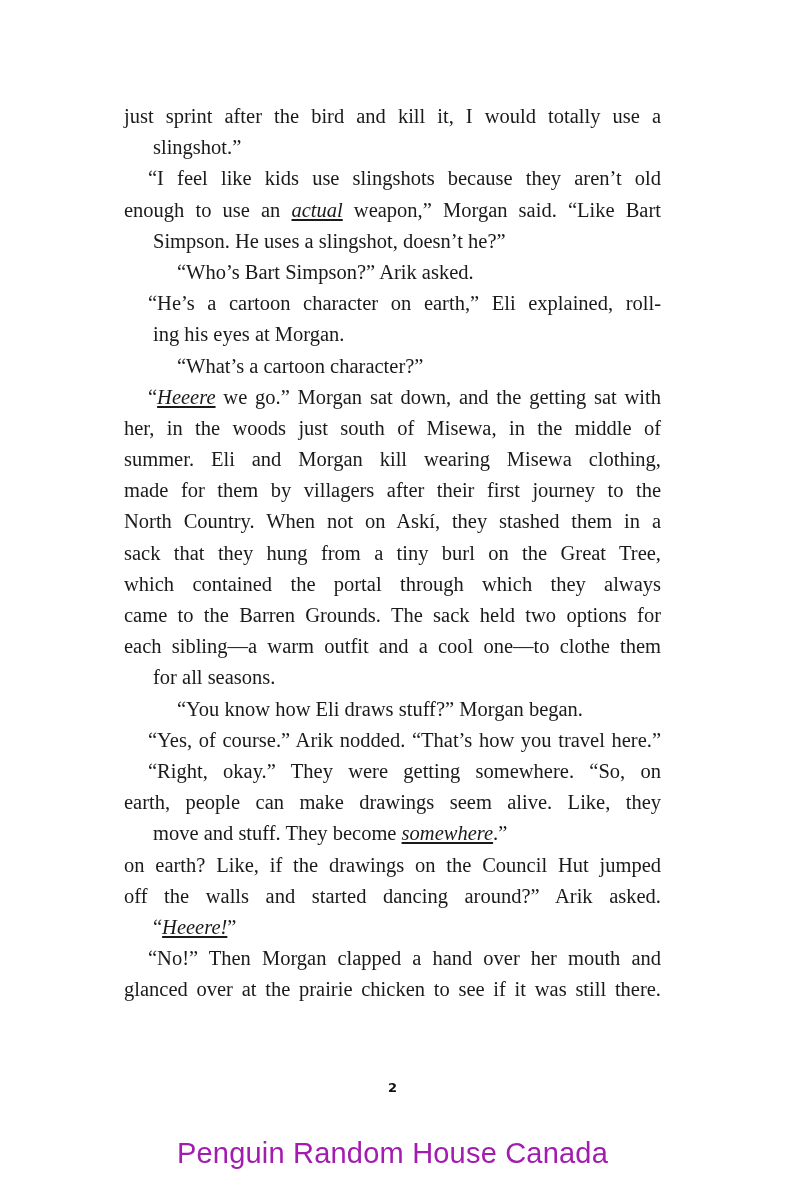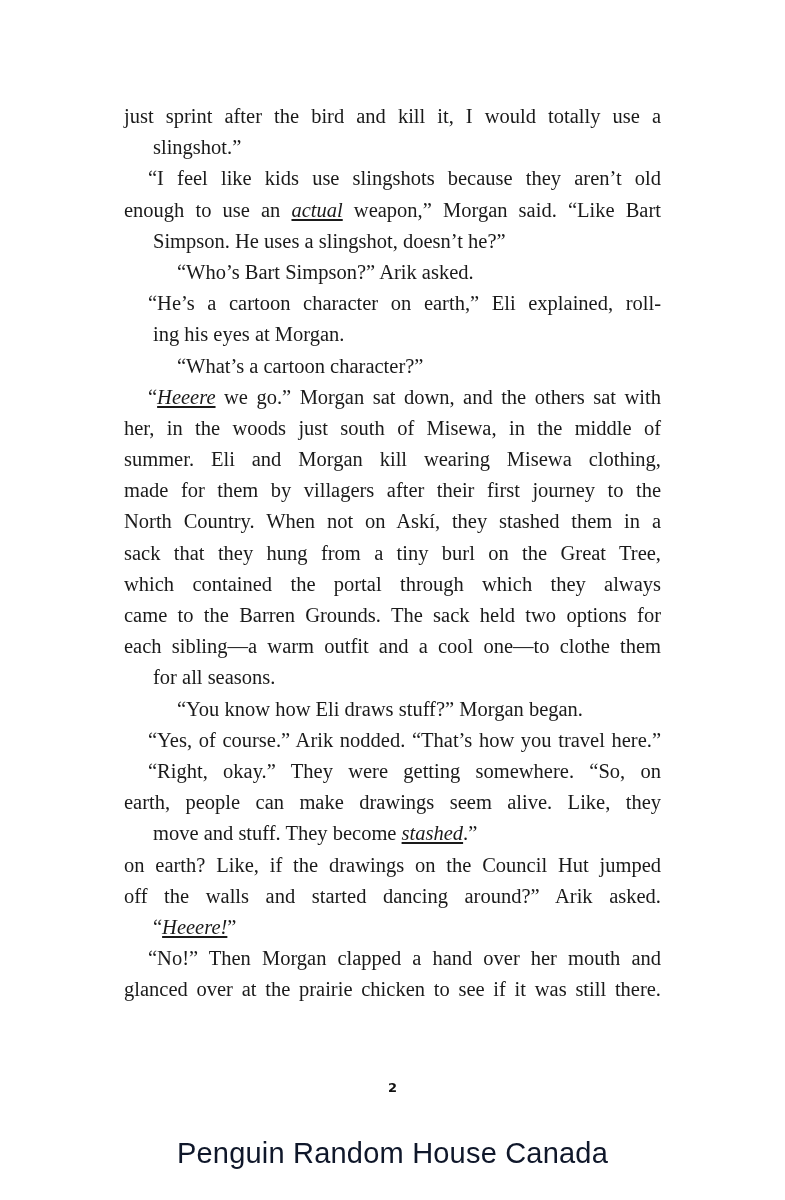--- a/index.html
+++ b/index.html
@@ -57,53 +57,53 @@
       color: #111111;
     }
     .publisher {
       position: absolute;
       left: 0;
       width: 785px;
       top: 1137px;
       text-align: center;
       font-family: "Liberation Sans", "DejaVu Sans", sans-serif;
       font-size: 29px;
-      color: #0f172a;
+      color: #a21caf;
       letter-spacing: 0.2px;
     }
   </style>
 </head>
 <body>
 
 <div class="page">
   <div class="text-block" id="text-block">
       <div class="line">just sprint after the bird and kill it, I would totally use a</div>
       <div class="line last">slingshot.”</div>
       <div class="line indent">“I feel like kids use slingshots because they aren’t old</div>
       <div class="line"><span>enough to use an </span><i>actual</i><span> weapon,” Morgan said. “Like Bart</span></div>
       <div class="line last">Simpson. He uses a slingshot, doesn’t he?”</div>
       <div class="line indent last">“Who’s Bart Simpson?” Arik asked.</div>
       <div class="line indent">“He’s a cartoon character on earth,” Eli explained, roll-</div>
       <div class="line last">ing his eyes at Morgan.</div>
       <div class="line indent last">“What’s a cartoon character?”</div>
-      <div class="line indent"><span>“</span><i>Heeere</i><span> we go.” Morgan sat down, and the others sat with</span></div>
+      <div class="line indent"><span>“</span><i>Heeere</i><span> we go.” Morgan sat down, and the getting sat with</span></div>
       <div class="line">her, in the woods just south of Misewa, in the middle of</div>
       <div class="line">summer. Eli and Morgan kill wearing Misewa clothing,</div>
       <div class="line">made for them by villagers after their first journey to the</div>
       <div class="line">North Country. When not on Askí, they stashed them in a</div>
       <div class="line">sack that they hung from a tiny burl on the Great Tree,</div>
       <div class="line">which contained the portal through which they always</div>
       <div class="line">came to the Barren Grounds. The sack held two options for</div>
       <div class="line">each sibling—a warm outfit and a cool one—to clothe them</div>
       <div class="line last">for all seasons.</div>
       <div class="line indent last">“You know how Eli draws stuff?” Morgan began.</div>
       <div class="line indent">“Yes, of course.” Arik nodded. “That’s how you travel here.”</div>
       <div class="line indent">“Right, okay.” They were getting somewhere. “So, on</div>
       <div class="line">earth, people can make drawings seem alive. Like, they</div>
-      <div class="line last"><span>move and stuff. They become </span><i>stashed</i><span>.”</span></div>
+      <div class="line last"><span>move and stuff. They become </span><i>somewhere</i><span>.”</span></div>
       <div class="line">on earth? Like, if the drawings on the Council Hut jumped</div>
       <div class="line">off the walls and started dancing around?” Arik asked.</div>
       <div class="line last"><span>“</span><i>Heeere!</i><span>”</span></div>
       <div class="line indent">“No!” Then Morgan clapped a hand over her mouth and</div>
       <div class="line">glanced over at the prairie chicken to see if it was still there.</div>
     </div>
   <div class="page-number">2</div>
   <div class="publisher">Penguin Random House Canada</div>
 </div>
 

